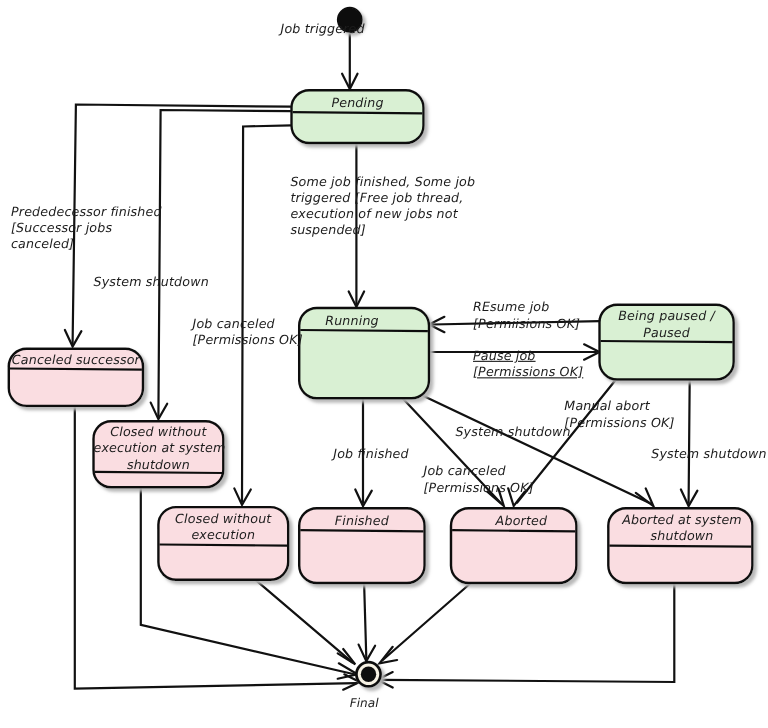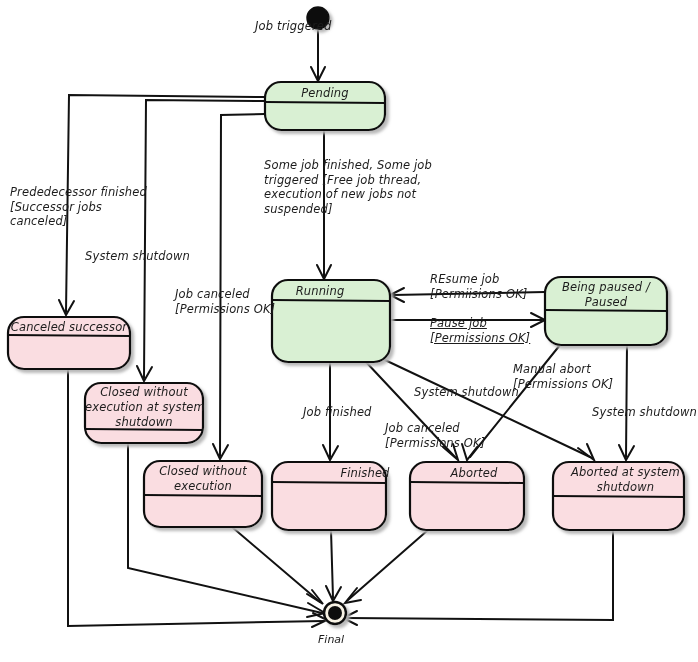--- a/index.html
+++ b/index.html
@@ -156,23 +156,23 @@
       <div class="state-title" style="left: 265px; width: 120px; top: 85.5px;">Pending</div>
       <div class="state-title" style="left: 8px; width: 122px; top: 319.5px;">Canceled successor</div>
       <div class="state-title" style="left: 85px; width: 118px; top: 384.5px;">Closed without
 execution at system
 shutdown</div>
       <div class="state-title" style="left: 272px; width: 96px; top: 283.5px;">Running</div>
       <div class="state-title" style="left: 545px; width: 122px; top: 279.5px;">Being paused /
 Paused</div>
       <div class="state-title" style="left: 144px; width: 118px; top: 464px;">Closed without
 execution</div>
-      <div class="state-title" style="left: 272px; width: 114px; top: 465.5px; padding-left: 36px;">Finished</div>
+      <div class="state-title" style="left: 272px; width: 114px; top: 465.5px;">Finished</div>
       <div class="state-title" style="left: 410px; width: 128px; top: 465.5px;">Aborted</div>
-      <div class="state-title" style="left: 553px; width: 145px; top: 465px;">Aborted at system
+      <div class="state-title" style="left: 553px; width: 134px; top: 465px;">Aborted at system
 shutdown</div>
     </div>
   <div id="transition-labels">
       <div class="lbl" style="left: 225px; top: 19px; margin-left: 30px;">Job triggered</div>
       <div class="lbl" style="left: 10px; top: 185px;">Prededecessor finished
 [Successor jobs
 canceled]</div>
       <div class="lbl" style="left: 85px; top: 249px;">System shutdown</div>
       <div class="lbl" style="left: 175px; top: 287px;">Job canceled
 [Permissions OK]</div>

